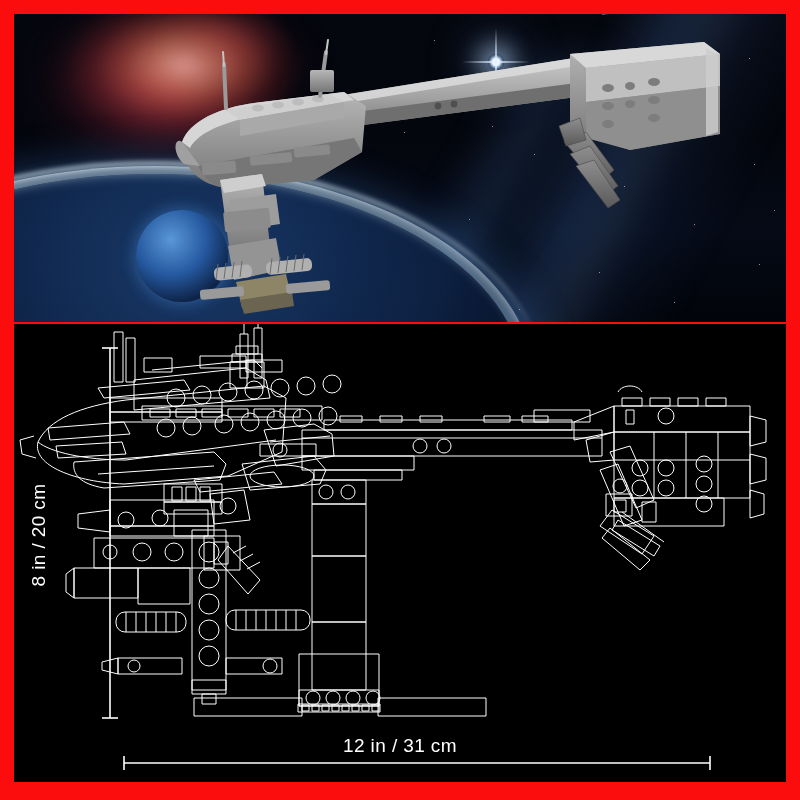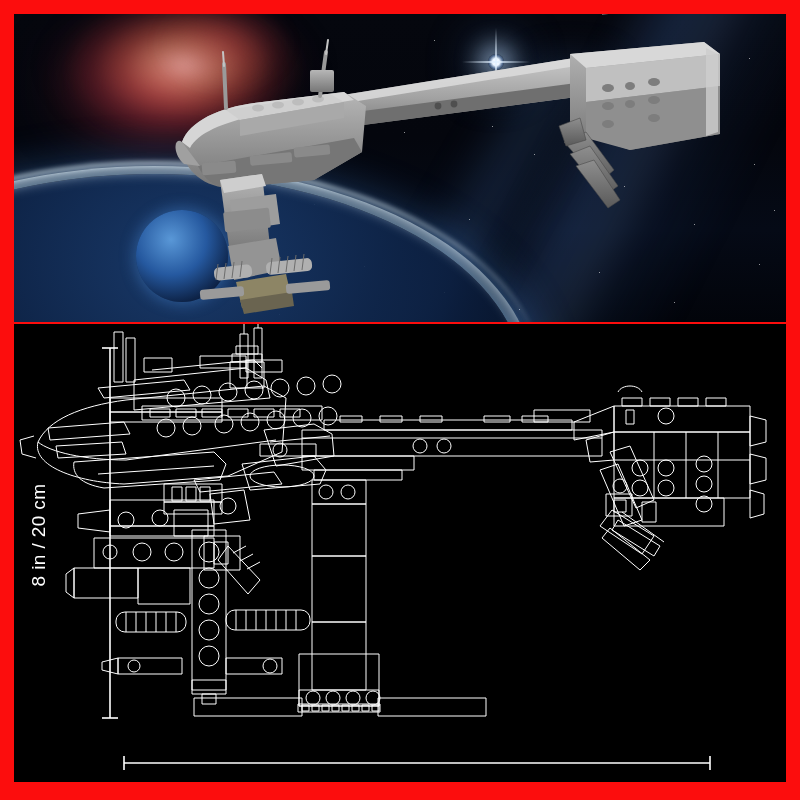--- a/index.html
+++ b/index.html
@@ -647,15 +647,16 @@
           <path d="M608,188 L650,218"></path>
           <rect x="592" y="170" width="26" height="22"></rect>
           <rect x="600" y="176" width="12" height="12"></rect>
         </g>
 
       </g>
     </svg>
 
     <div class="dim-label" id="dim-label-height">8 in / 20 cm</div>
 
+    <div class="dim-label" id="dim-label-width">12 in / 31 cm</div>
   </div>
 
 </div>
 
 </body></html>

